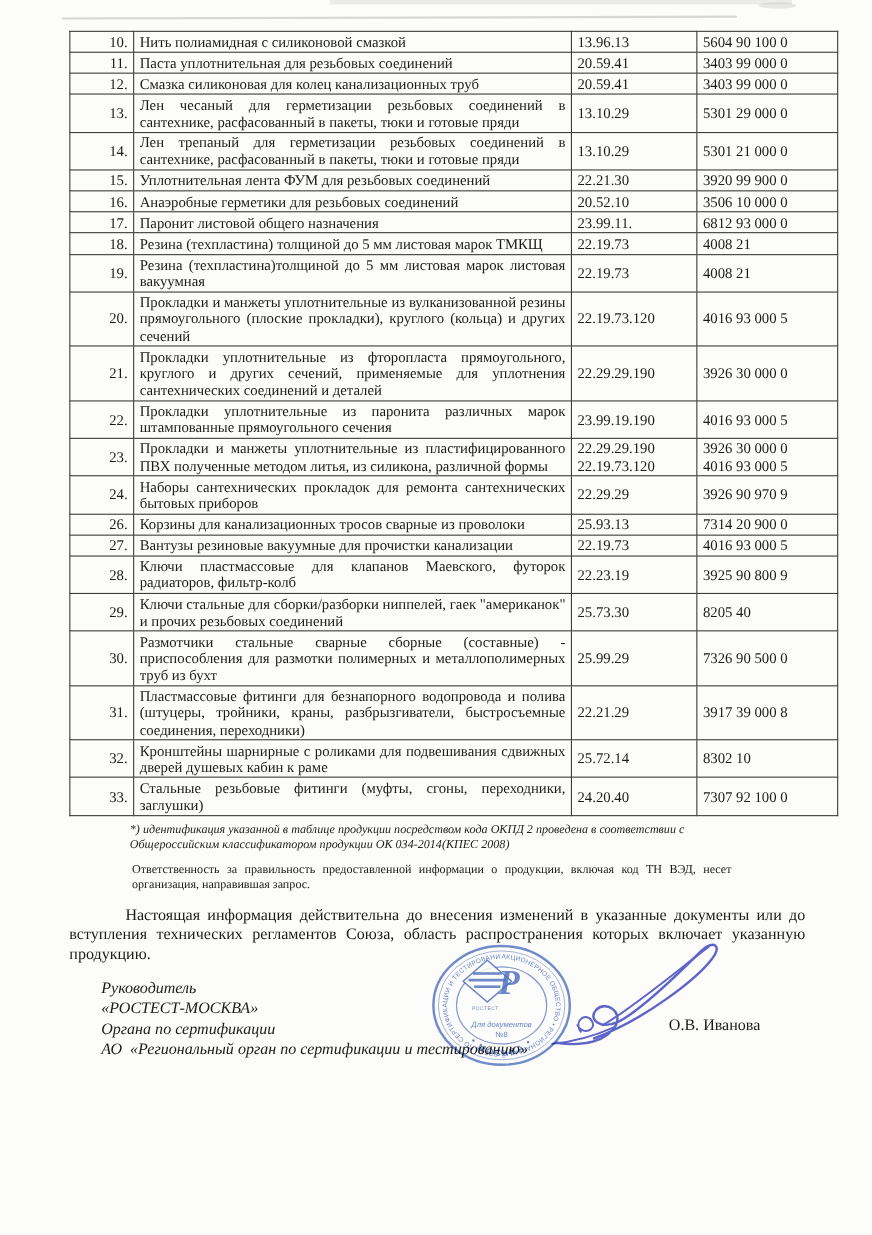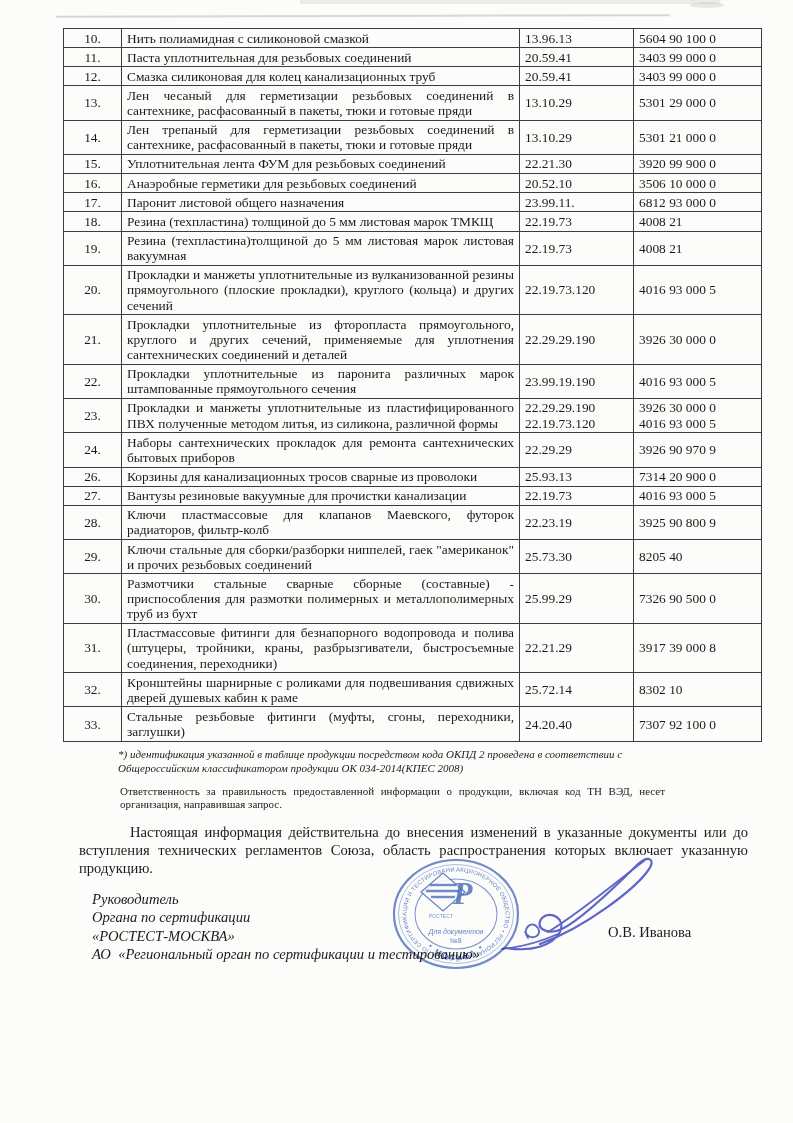--- a/index.html
+++ b/index.html
@@ -25,35 +25,35 @@
     table-layout:fixed;
     width:654px;
     font-size:13.4px;
     line-height:1.13;
   }
   table.products td{
     border:1px solid #3c3c3c;
     vertical-align:middle;
     padding:1.5px 5px;
   }
-  td.col-num{text-align:center;width:47px;}
+  td.col-num{text-align:right;width:47px;}
   td.col-desc{width:387px;text-align:justify;padding:1.5px 8px 1.5px 9px;}
   td.col-okpd{width:103px;padding-left:11px;white-space:pre-line;}
   td.col-tnved{width:117px;padding-left:12px;white-space:pre-line;}
 
   .footnote{
     margin:5px 0 0 55px;width:578px;
     font-style:italic;font-size:11px;line-height:1.32;color:#222;
   }
   .para-resp{
     margin:9px 0 0 57px;width:545px;
     font-size:11px;line-height:1.22;text-align:justify;
   }
   .para-valid{
-    margin:11px 0 0 16px;width:669px;
+    margin:11px 0 0 0;width:669px;
     font-size:14.6px;line-height:1.24;text-align:justify;text-indent:51px;
   }
   .sig-block{
     position:relative;
     margin:13px 0 0 29px;width:560px;height:110px;
     font-size:14.6px;line-height:1.26;
   }
   .sig-line{white-space:pre-wrap;font-style:italic;}
   .signer-name{position:absolute;left:516px;top:33px;font-size:14.6px;white-space:nowrap;}
 
@@ -224,22 +224,22 @@
     </table>
 
     <div class="footnote">*) идентификация указанной в таблице продукции посредством кода ОКПД 2 проведена в соответствии с Общероссийским классификатором продукции ОК 034-2014(КПЕС 2008)</div>
 
     <div class="para-resp">Ответственность за правильность предоставленной информации о продукции, включая код ТН ВЭД, несет организация, направившая запрос.</div>
 
     <div class="para-valid">Настоящая информация действительна до внесения изменений в указанные документы или до вступления технических регламентов Союза, область распространения которых включает указанную продукцию.</div>
 
     <div class="sig-block">
       <div class="sig-line">Руководитель</div>
+      <div class="sig-line">«РОСТЕСТ-МОСКВА»</div>
       <div class="sig-line">Органа по сертификации</div>
-      <div class="sig-line">«РОСТЕСТ-МОСКВА»</div>
       <div class="sig-line">АО  «Региональный орган по сертификации и тестированию»</div>
       <div class="signer-name">О.В. Иванова</div>
 
       <svg class="stamp-svg" viewBox="0 0 162 140" xmlns="http://www.w3.org/2000/svg">
         <g stroke="#2e55b7" fill="none">
           <ellipse cx="81" cy="70" rx="62" ry="54" stroke-width="2.2" opacity=".8"></ellipse>
           <ellipse cx="81" cy="70" rx="57.5" ry="49.5" stroke-width=".7" opacity=".65"></ellipse>
           <ellipse cx="81" cy="70" rx="41" ry="35" stroke-width="1.1" opacity=".7"></ellipse>
         </g>
         <path id="ringPath" d="M 81,27.5 a 49.5,42.5 0 1 1 -0.05,0" fill="none"></path>

